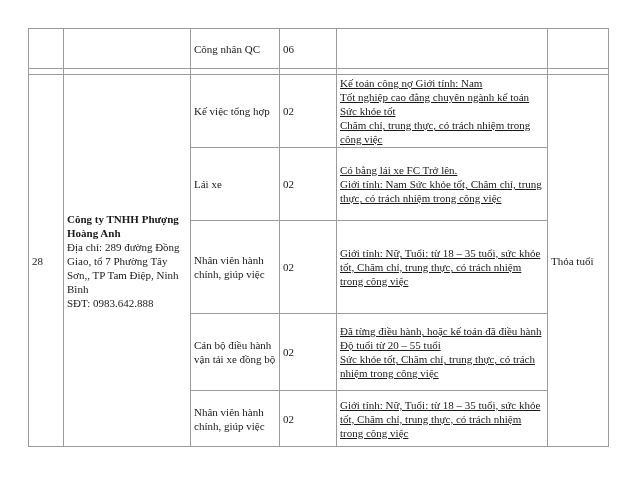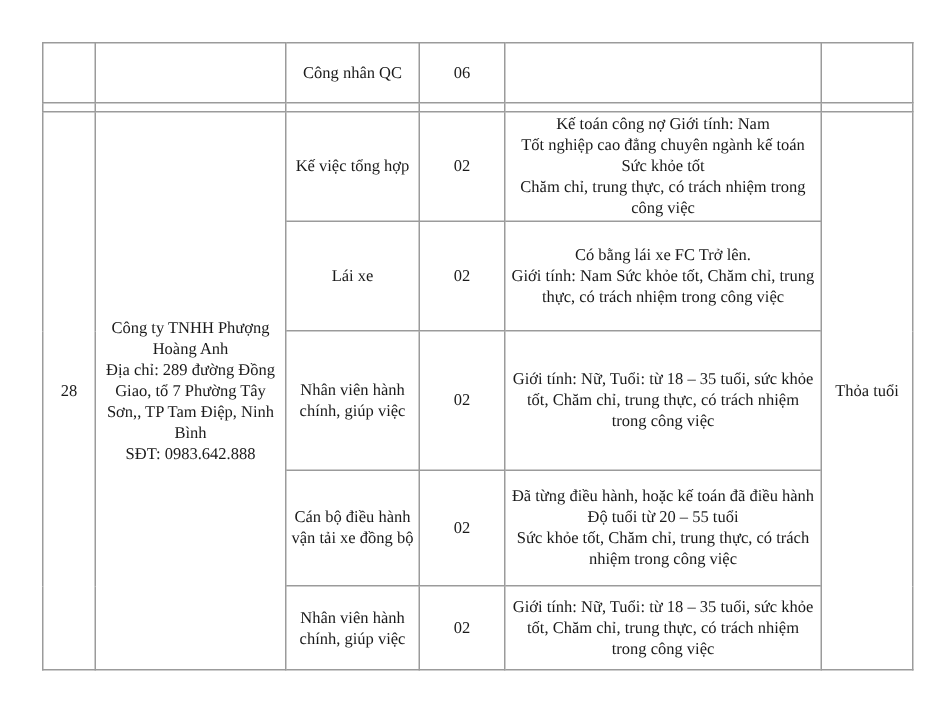--- a/index.html
+++ b/index.html
@@ -20,21 +20,21 @@
     position: absolute;
     left: 28px;
     top: 28px;
     width: 580px;
     border-collapse: collapse;
     table-layout: fixed;
   }
   table.jobs td {
     border: 1px solid #9b9b9b;
     vertical-align: middle;
-    text-align: center;
+    text-align: left;
     line-height: 14px;
     padding: 1px 3px;
     overflow: hidden;
   }
   col.c1 { width: 35px; }
   col.c2 { width: 127px; }
   col.c3 { width: 89px; }
   col.c4 { width: 57px; }
   col.c5 { width: 211px; }
   col.c6 { width: 61px; }
@@ -47,27 +47,28 @@
   tr.r4 { height: 77px; }
   tr.r5 { height: 56px; }
 
   tr.spacer td { padding: 0; }
 
   td.c-req {
     text-align: left;
     white-space: pre-line;
     padding: 2px 6px 2px 5px;
     line-height: 14.2px;
+    text-decoration: underline;
   }
   td.c-comp {
     padding: 2px 7px;
     line-height: 15px;
   }
   .comp-name {
-    font-weight: normal;
+    font-weight: bold;
   }
   td.c-job { line-height: 14.5px; padding: 1px 4px; }
 </style>
 </head>
 <body>
 
 <div class="page">
   <table class="jobs">
     <colgroup>
       <col class="c1">

